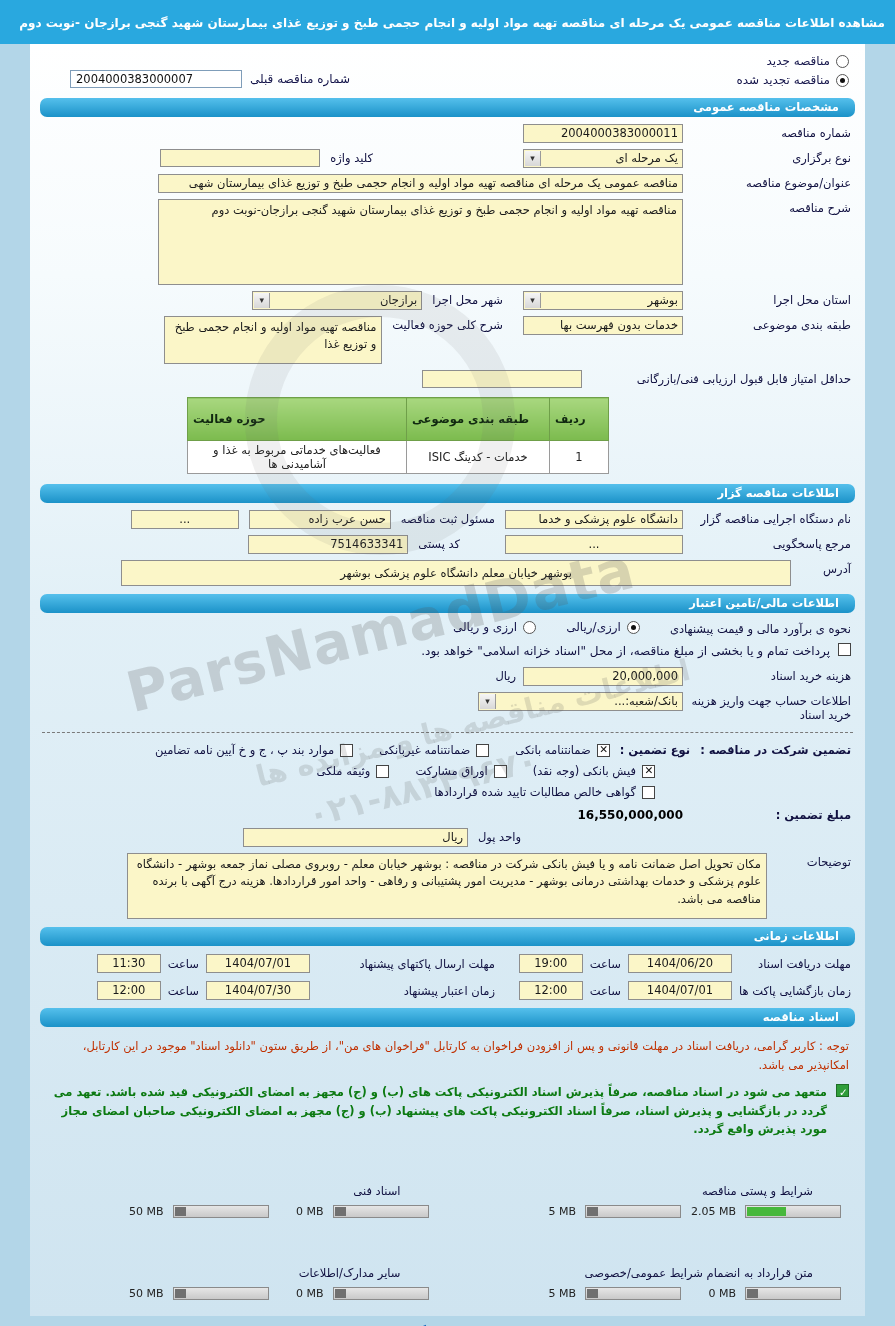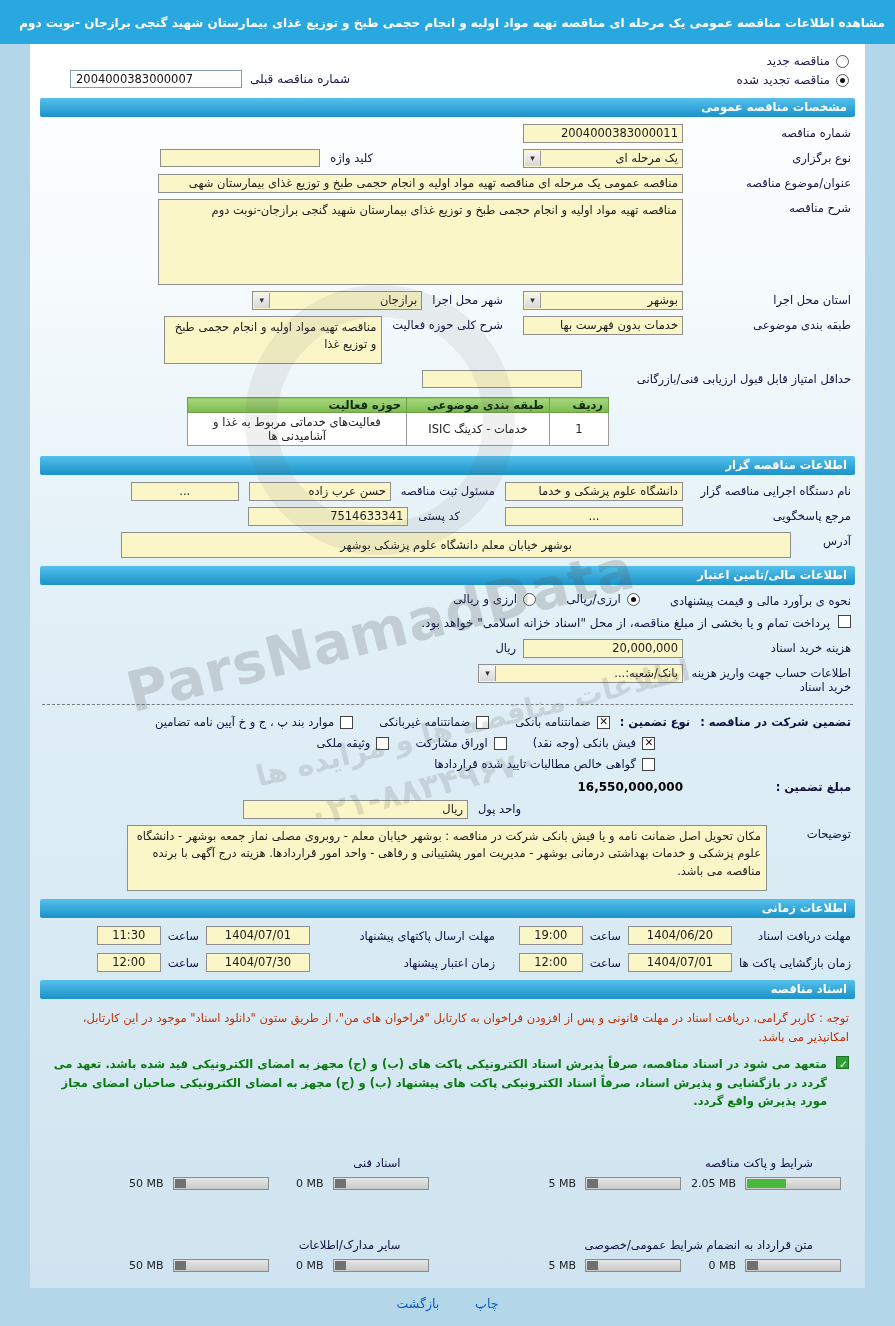--- a/index.html
+++ b/index.html
@@ -35,23 +35,23 @@
   }
 
   
   .section-bar {
     height: 19px;
     line-height: 19px;
     background: linear-gradient(180deg,#55c0ec,#1b92c8);
     color: #fff;
     font-weight: bold;
     font-size: 11.5px;
-    padding: 0 8px;
+    padding: 0 16px;
     margin: 8px 0 7px;
-    border-radius: 2px;
+    border-radius: 7px;
   }
 
   
   .frow { display:flex; align-items:flex-start; margin:6px 0; padding:0 4px; }
   .lbl { width:168px; flex-shrink:0; padding-top:2px; color:#101040; font-size:11.5px; }
   .lbl-sm { width:60px; }
   .lbl-sm2 { width:84px; }
   .lbl2 { flex-shrink:0; padding-left:10px; padding-top:2px; color:#101040; font-size:11.5px; }
   .gap10 { margin-right:10px; }
   .gap20 { margin-right:20px; }
@@ -111,21 +111,21 @@
     position:relative; flex-shrink:0; display:inline-block; margin-top:1px;
   }
   .cb.on::after { content:"✕"; position:absolute; top:-2px; left:1.5px; font-size:10.5px; color:#111; font-weight:bold; }
   .cb.green.on { background:#2f9e3a; border-color:#1d6e26; }
   .cb.green.on::after { content:"✓"; color:#fff; top:-1px; left:2px; }
 
   
   .cat-table { border-collapse:collapse; width:422px; margin:9px 246px 10px 0; font-size:11.5px; }
   .cat-table th {
     background:linear-gradient(#a8d77f,#7cbb4e);
-    border:1px solid #6f9f49; padding:0 5px; font-weight:bold; color:#102810; text-align:right;
+    border:1px solid #6f9f49; padding:14px 5px; font-weight:bold; color:#102810; text-align:left;
   }
   .cat-table td { background:#fff; border:1px solid #9a9a9a; padding:2px 5px; text-align:center; color:#222; }
   .c-row{width:14%} .c-cat{width:34%} .c-act{width:52%}
 
   .unit { padding-right:7px; padding-top:2px; color:#101040; font-size:11.5px; }
   .note-text { padding-right:8px; line-height:1.6; color:#101040; max-width:700px; }
 
   .dashed { border-top:1px dashed #7a7a7a; margin:10px 2px; }
 
   
@@ -394,21 +394,21 @@
 
     <div class="warning">توجه : کاربر گرامی، دریافت اسناد در مهلت قانونی و پس از افزودن فراخوان به کارتابل "فراخوان های من"، از طریق ستون "دانلود اسناد" موجود در این کارتابل، امکانپذیر می باشد.</div>
 
     <div class="commit">
       <span class="cb green on"></span>
       <span>متعهد می شود در اسناد مناقصه، صرفاً پذیرش اسناد الکترونیکی پاکت های (ب) و (ج) مجهز به امضای الکترونیکی قید شده باشد. تعهد می گردد در بازگشایی و پذیرش اسناد، صرفاً اسناد الکترونیکی پاکت های پیشنهاد (ب) و (ج) مجهز به امضای الکترونیکی صاحبان امضای مجاز مورد پذیرش واقع گردد.</span>
     </div>
 
     <div class="uploads">
       <div class="up-panel">
-        <div class="up-label">شرایط و پاکت مناقصه</div>
+        <div class="up-label">شرایط و پستی مناقصه</div>
         <div class="meters">
           <span class="meter">
               <span class="fill" style="width: 41%; background: rgb(71, 184, 60);"></span>
             </span>
           <span class="msize">2.05 MB</span>
           <span class="meter">
               <span class="fill" style="width: 12%; background: rgb(112, 112, 112);"></span>
             </span>
           <span class="msize">5 MB</span>
         </div>

